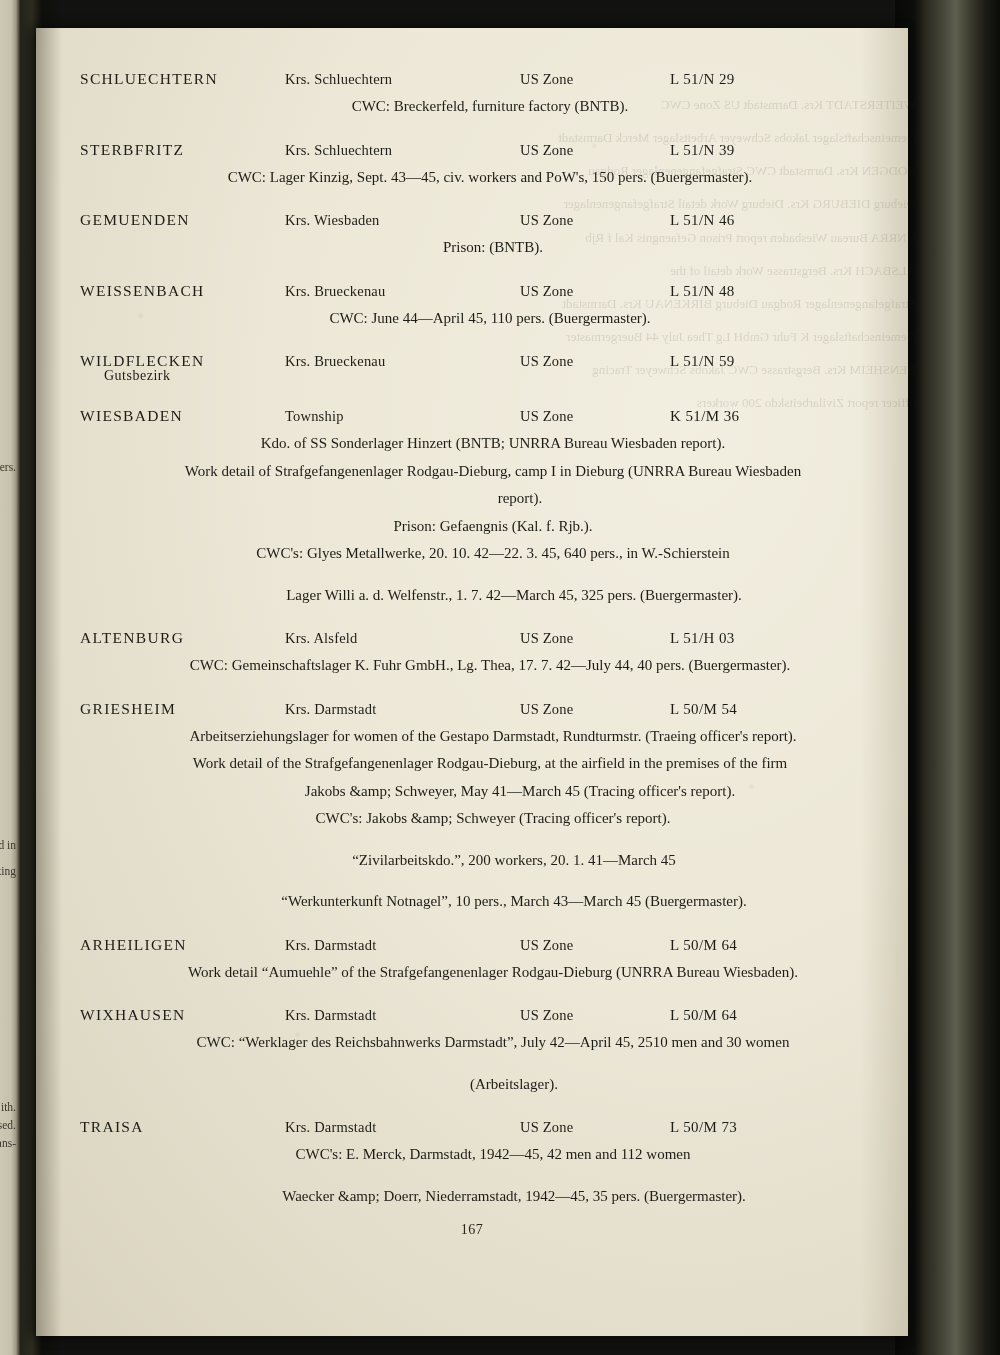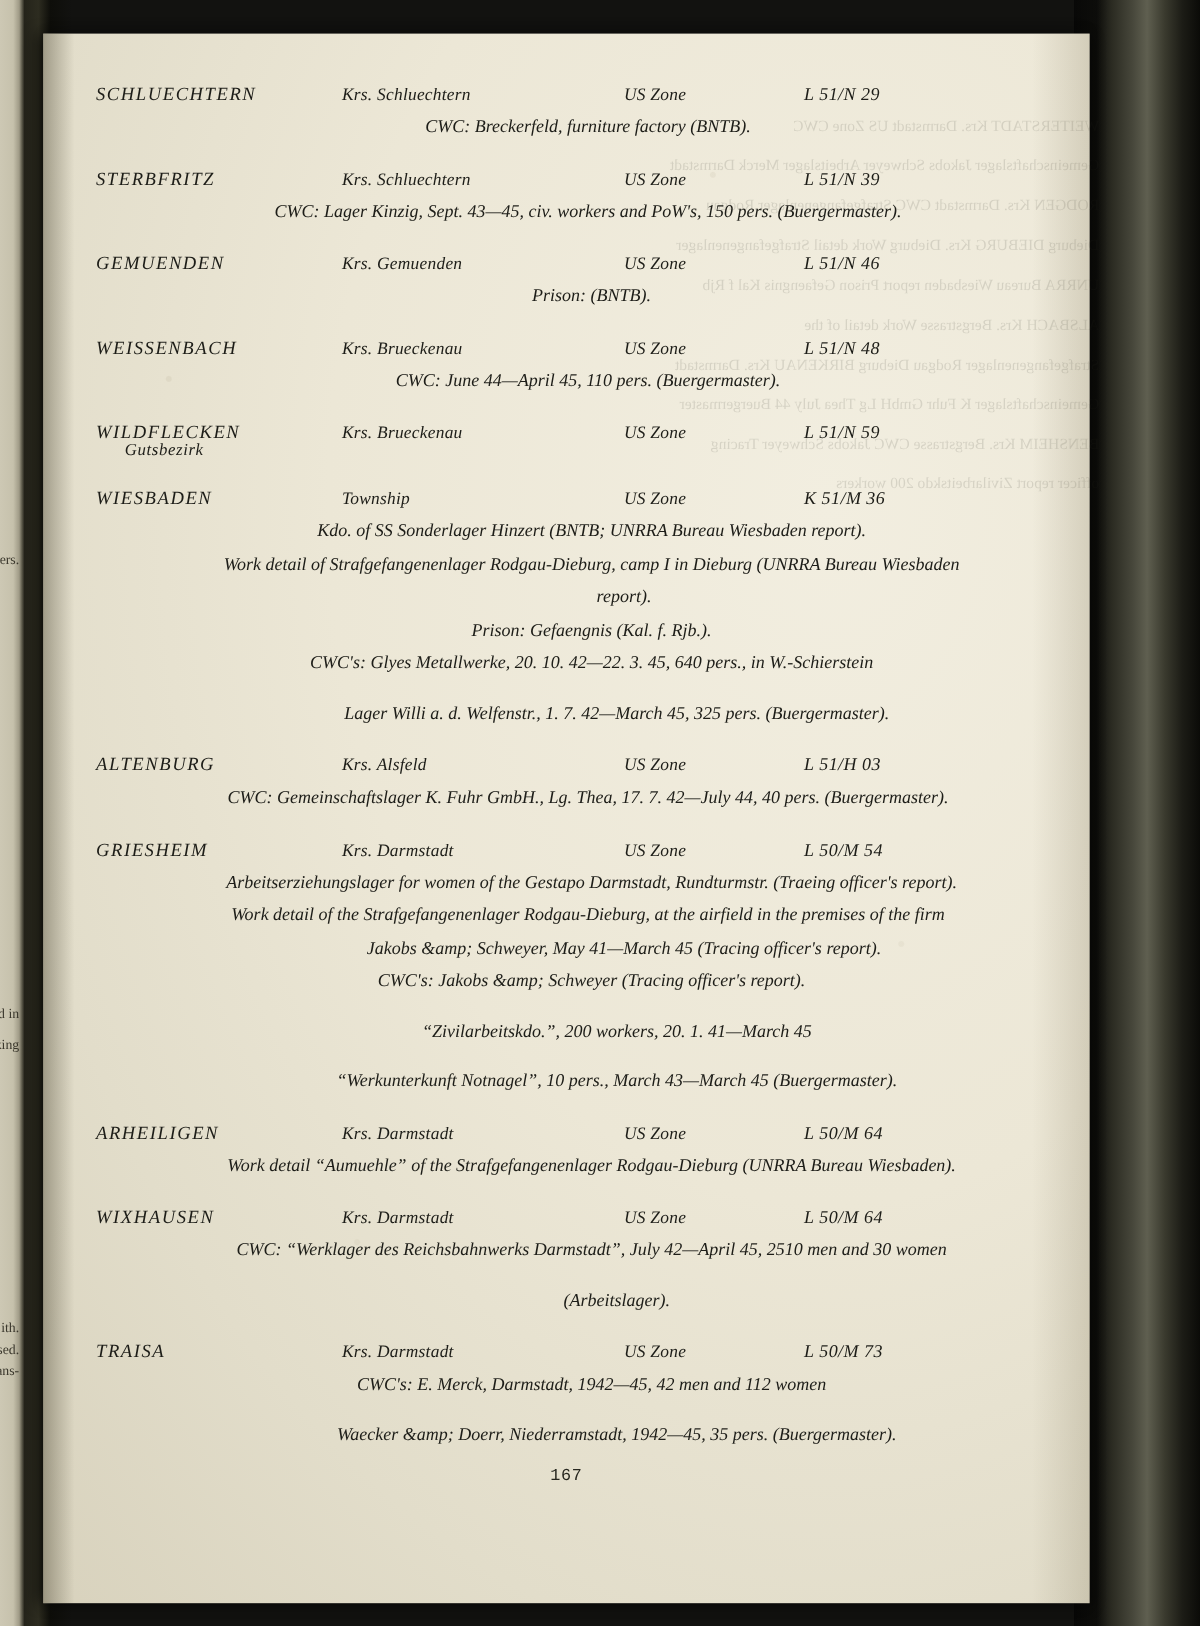--- a/index.html
+++ b/index.html
@@ -97,21 +97,21 @@
   }
 
   .content {
     position: absolute;
     top: 42px;
     left: 44px;
     width: 790px;
     color: #1d1d18;
   }
 
-  .entry { margin-bottom: 23px; font-style: italic; }
+  .entry { margin-bottom: 23px; }
 
   .entry-head {
     display: flex;
     align-items: baseline;
     font-size: 15.5px;
     letter-spacing: 0.6px;
     white-space: nowrap;
   }
   .place {
     width: 205px;
@@ -144,21 +144,20 @@
 
   .folio {
     position: absolute;
     bottom: 98px;
     left: 0;
     width: 872px;
     text-align: center;
     font-size: 14px;
     color: #27271f;
     letter-spacing: 0.5px;
-    font-family: Liberation Mono, monospace;
   }
 
   
   .speckle {
     position: absolute;
     inset: 0;
     pointer-events: none;
     background-image:
       radial-gradient(circle at 12% 22%, rgba(120,105,70,0.08) 0 2px, transparent 3px),
       radial-gradient(circle at 64% 9%, rgba(120,105,70,0.07) 0 2px, transparent 3px),
@@ -205,21 +204,21 @@
             <span class="zone">US Zone</span>
             <span class="ref">L 51/N 39</span>
           </div>
           <div class="lines">
             <div class="line ind1">CWC:   Lager Kinzig, Sept. 43—45, civ. workers and PoW's, 150 pers. (Buergermaster).</div>
           </div>
         </div>
         <div class="entry">
           <div class="entry-head">
             <span class="place">GEMUENDEN</span>
-            <span class="krs">Krs. Gemuenden</span>
+            <span class="krs">Krs. Wiesbaden</span>
             <span class="zone">US Zone</span>
             <span class="ref">L 51/N 46</span>
           </div>
           <div class="lines">
             <div class="line ind2">Prison:  (BNTB).</div>
           </div>
         </div>
         <div class="entry">
           <div class="entry-head">
             <span class="place">WEISSENBACH</span>

